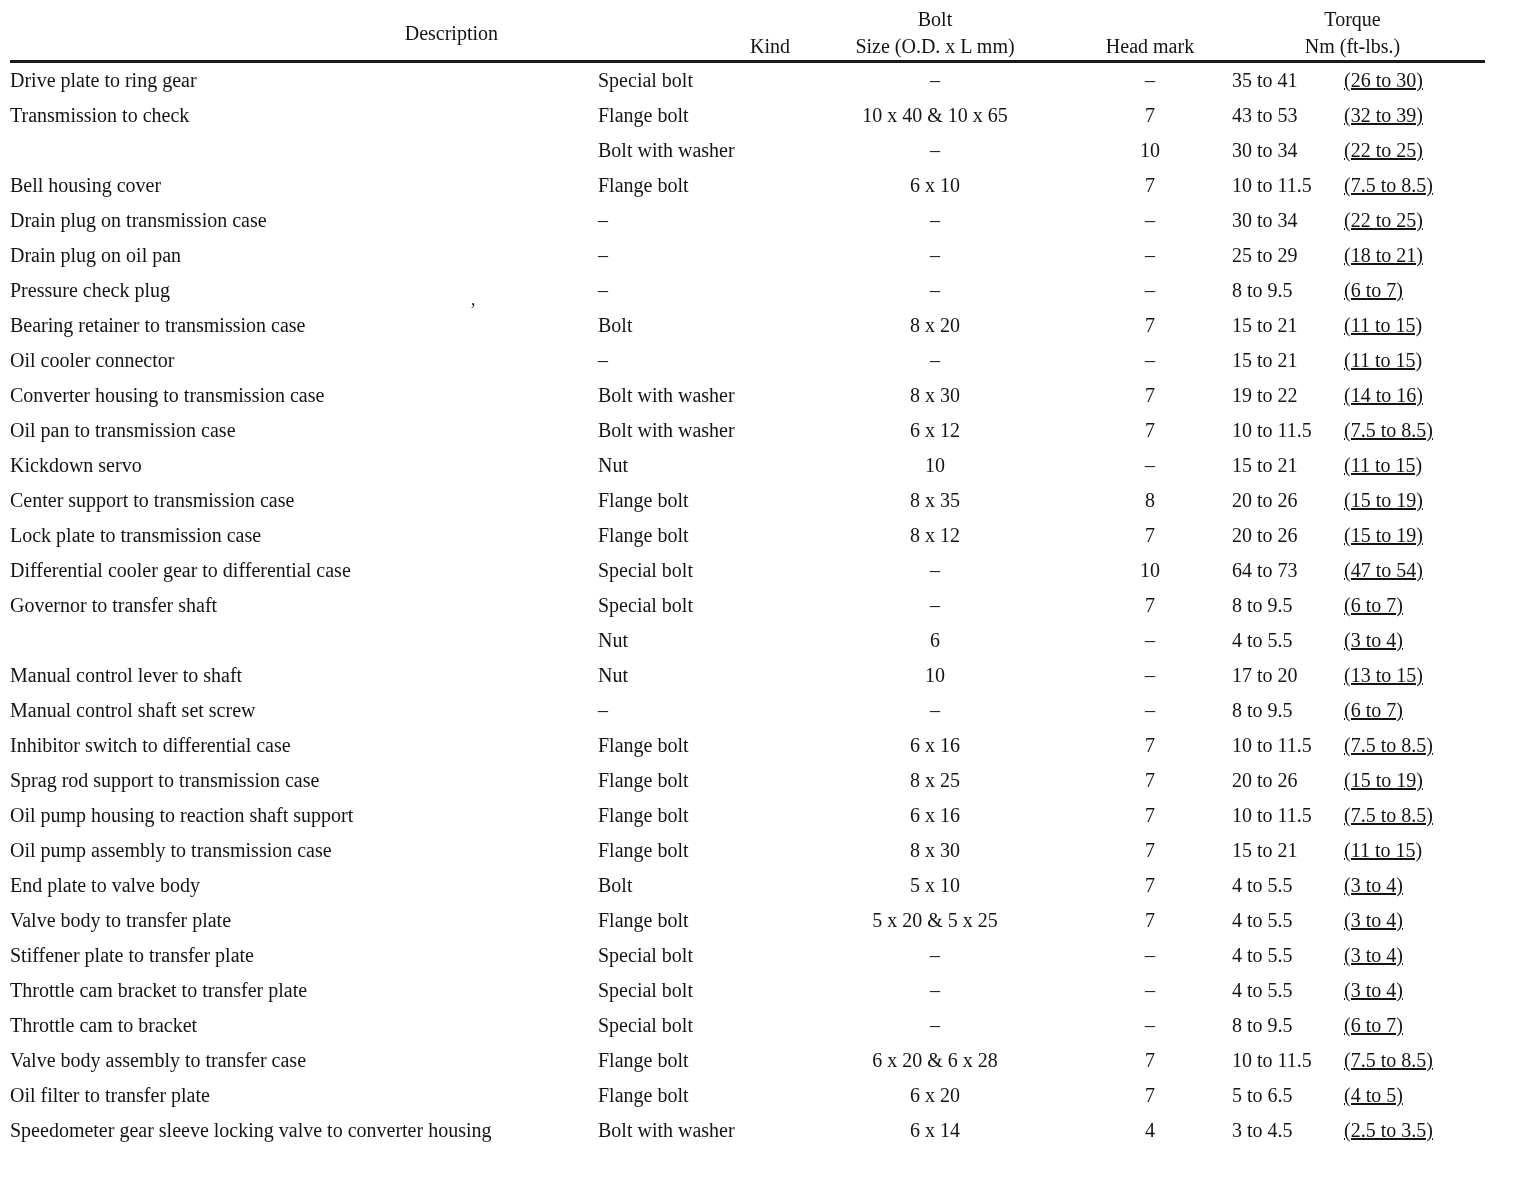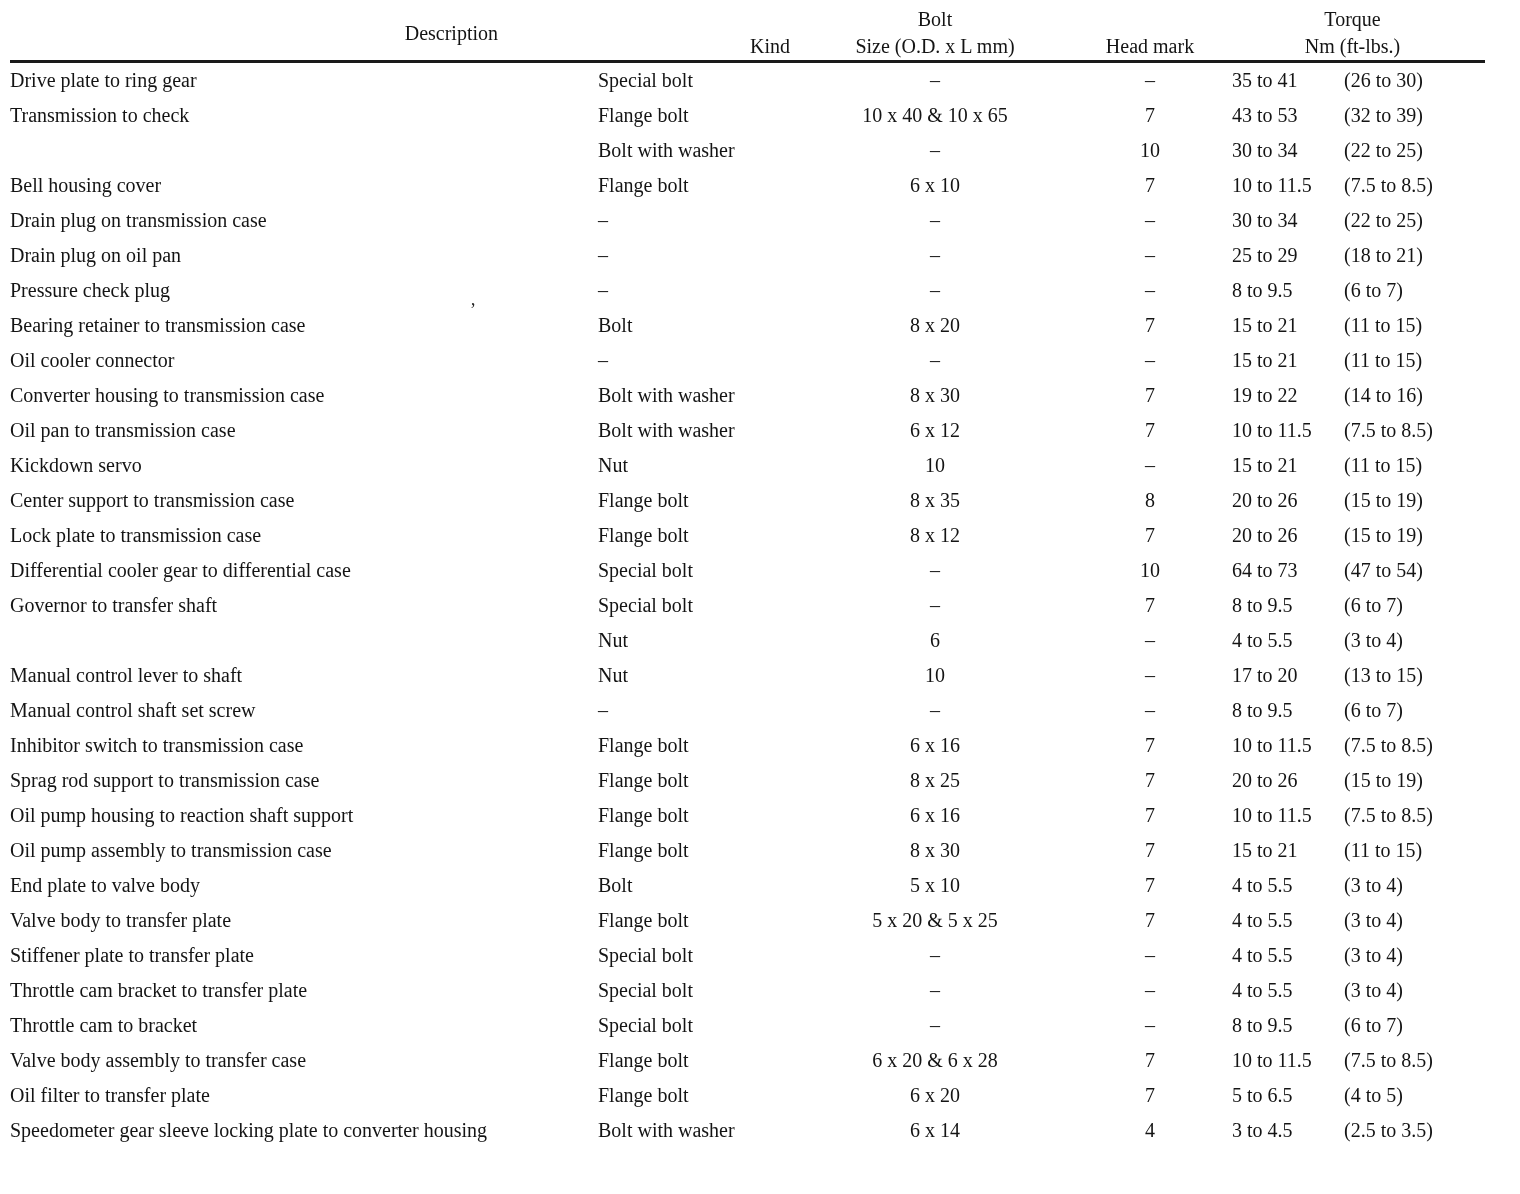--- a/index.html
+++ b/index.html
@@ -57,21 +57,21 @@
   }
   td.d-desc { padding-left: 0; margin-top: 7px; }
   td.d-desc .desc-inner {
     display: inline-block;
     max-width: 500px;
     white-space: normal;
   }
   td.d-kind { padding-left: 10px; }
   td.d-size { text-align: center; }
   td.d-head { text-align: center; }
-  td.d-torque { padding-left: 12px; }
+  td.d-torque { padding-left: 12px; text-decoration: underline; }
   td.d-torque .nm {
     display: inline-block;
     min-width: 112px;
   }
   .artifact {
     position: absolute;
     left: 470px;
     top: 300px;
     font-size: 18px;
     color: #222;
@@ -251,21 +251,21 @@
 
   <tr>
     <td class="d-desc"><span class="desc-inner">Manual control shaft set screw</span></td>
     <td class="d-kind">–</td>
     <td class="d-size">–</td>
     <td class="d-head">–</td>
     <td class="d-torque"><span class="nm">8 to 9.5</span><span>(6 to 7)</span></td>
   </tr>
 
   <tr>
-    <td class="d-desc"><span class="desc-inner">Inhibitor switch to transmission case</span></td>
+    <td class="d-desc"><span class="desc-inner">Inhibitor switch to differential case</span></td>
     <td class="d-kind">Flange bolt</td>
     <td class="d-size">6 x 16</td>
     <td class="d-head">7</td>
     <td class="d-torque"><span class="nm">10 to 11.5</span><span>(7.5 to 8.5)</span></td>
   </tr>
 
   <tr>
     <td class="d-desc"><span class="desc-inner">Sprag rod support to transmission case</span></td>
     <td class="d-kind">Flange bolt</td>
     <td class="d-size">8 x 25</td>
@@ -339,21 +339,21 @@
 
   <tr>
     <td class="d-desc"><span class="desc-inner">Oil filter to transfer plate</span></td>
     <td class="d-kind">Flange bolt</td>
     <td class="d-size">6 x 20</td>
     <td class="d-head">7</td>
     <td class="d-torque"><span class="nm">5 to 6.5</span><span>(4 to 5)</span></td>
   </tr>
 
   <tr>
-    <td class="d-desc"><span class="desc-inner">Speedometer gear sleeve locking plate to converter housing</span></td>
+    <td class="d-desc"><span class="desc-inner">Speedometer gear sleeve locking valve to converter housing</span></td>
     <td class="d-kind">Bolt with washer</td>
     <td class="d-size">6 x 14</td>
     <td class="d-head">4</td>
     <td class="d-torque"><span class="nm">3 to 4.5</span><span>(2.5 to 3.5)</span></td>
   </tr>
 </tbody>
   </table>
 
   <span class="artifact">ʼ</span>
 </div>

